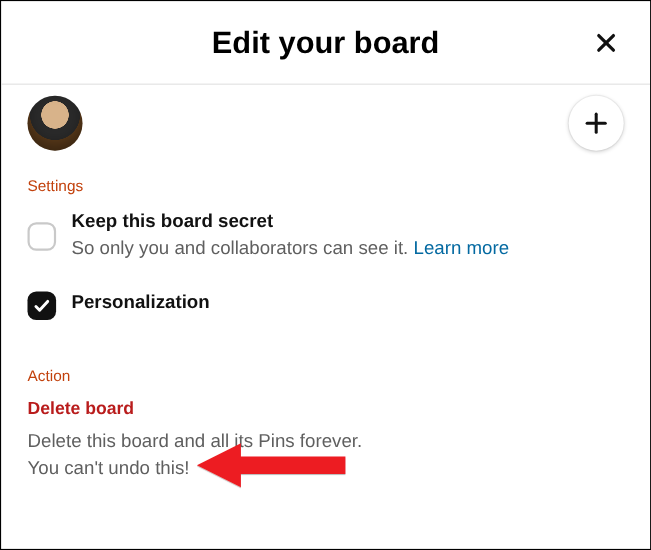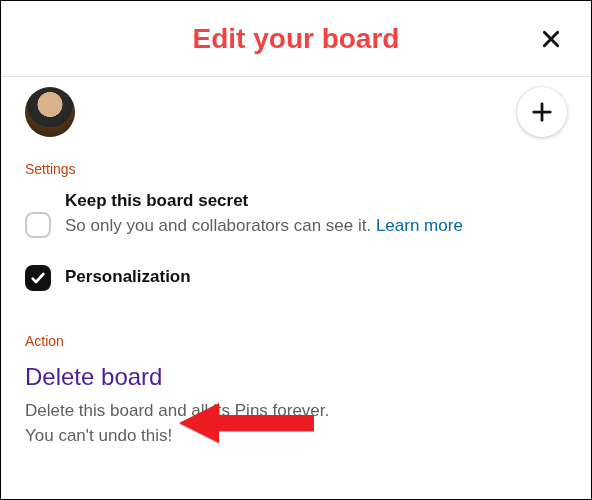--- a/index.html
+++ b/index.html
@@ -20,21 +20,21 @@
       display: flex;
       align-items: center;
       justify-content: center;
       height: 76px;
       position: relative;
       border-bottom: 1px solid #e0e0e0;
     }
     .header-title {
       font-size: 28px;
       font-weight: 700;
-      color: #ef4444;
+      color: #000000;
     }
     .close-btn {
       position: absolute;
       right: 20px;
       top: 50%;
       transform: translateY(-50%);
       width: 40px;
       height: 40px;
       display: flex;
       align-items: center;
@@ -79,21 +79,21 @@
       padding: 10px 24px 0 24px;
     }
     .section-label {
       font-size: 14px;
       color: #c2410c;
       font-weight: 400;
       margin-bottom: 14px;
     }
     .option-row {
       display: flex;
-      align-items: flex-end;
+      align-items: center;
       gap: 14px;
       margin-bottom: 8px;
     }
     .checkbox {
       width: 26px;
       height: 26px;
       border-radius: 8px;
       flex-shrink: 0;
       display: flex;
       align-items: center;
@@ -129,23 +129,23 @@
     .option-desc .learn-more {
       color: #0369a1;
     }
     .settings-block {
       margin-bottom: 26px;
     }
     .action-section {
       padding: 16px 24px 0 24px;
     }
     .action-title {
-      font-size: 24px;
-      font-weight: 400;
-      color: #4c1d95;
+      font-size: 16px;
+      font-weight: 700;
+      color: #b91c1c;
       margin-bottom: 8px;
       cursor: pointer;
       display: inline-block;
     }
     .action-desc {
       font-size: 17px;
       color: #5f5f5f;
       line-height: 1.45;
     }
     .arrow {

